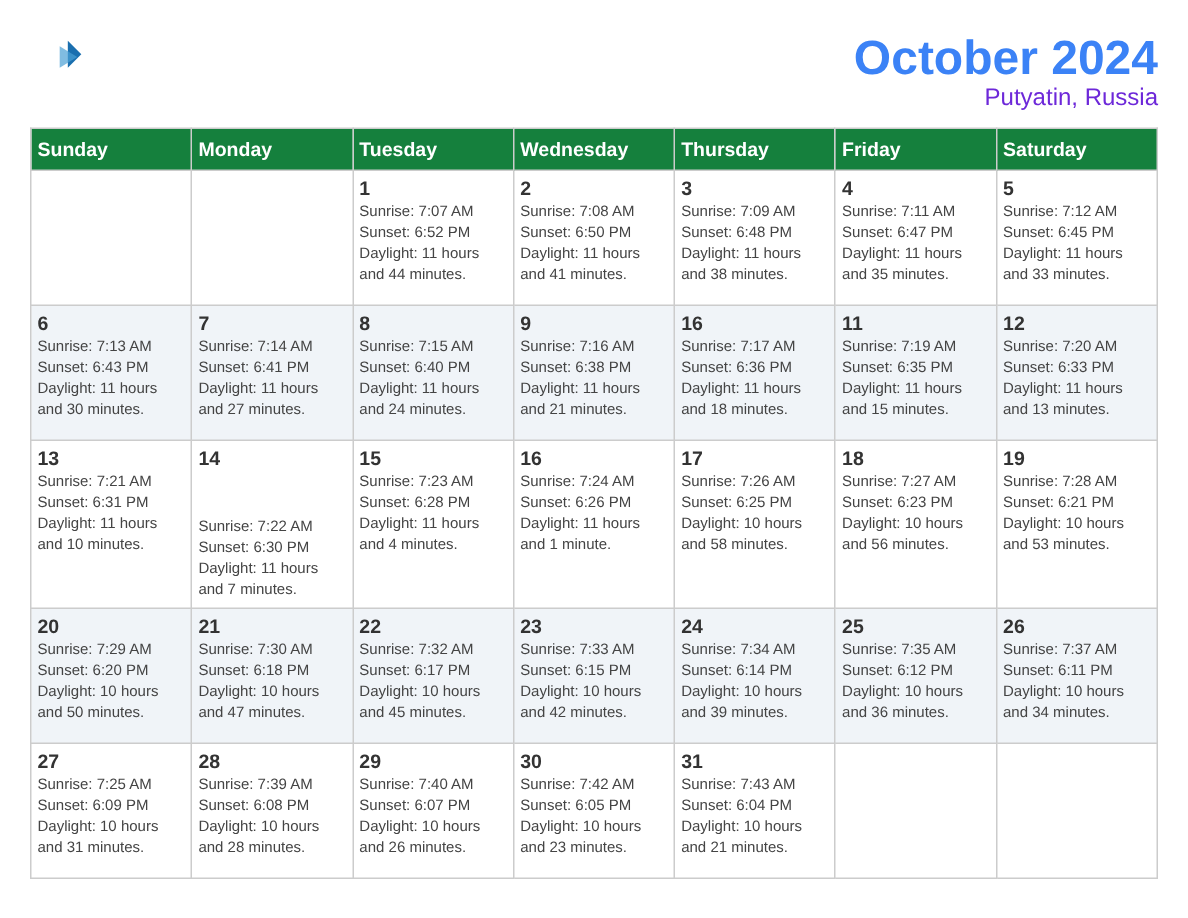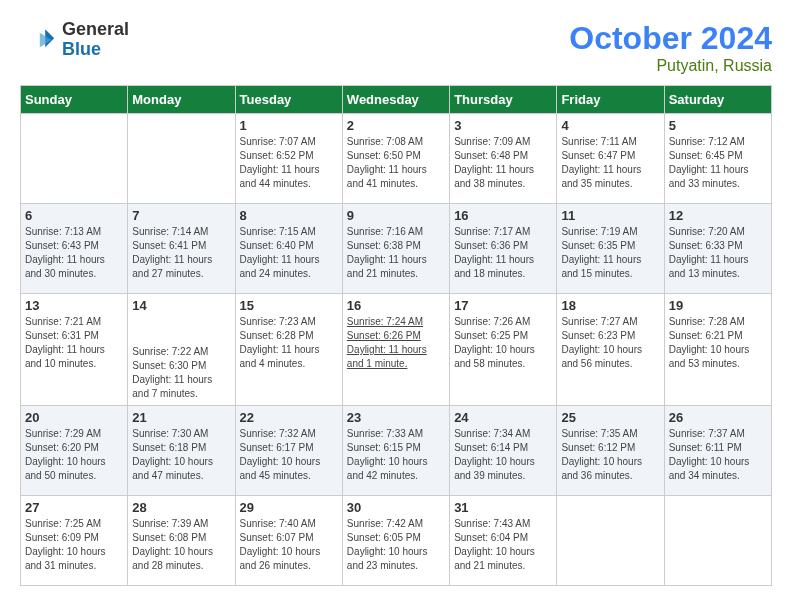--- a/index.html
+++ b/index.html
@@ -34,21 +34,21 @@
     .title-area {
       text-align: right;
     }
     .month-title {
       font-size: 32px;
       font-weight: bold;
       color: #3b82f6;
     }
     .location {
       font-size: 16px;
-      color: #4d7c0f;
+      color: #6d28d9;
     }
     table {
       width: 100%;
       border-collapse: collapse;
       table-layout: fixed;
     }
     thead th {
       background-color: #15803d;
       color: #fff;
       font-size: 13px;
@@ -86,24 +86,20 @@
 </head>
 <body>
 
 <div class="header">
   <div class="logo">
     <svg class="logo-icon" viewBox="0 0 40 40">
       <rect x="0" y="0" width="40" height="40" fill="white"></rect>
       <polygon points="28,8 38,18 28,28" fill="#1a6faf"></polygon>
       <polygon points="22,12 35,20 22,28" fill="#4a9fd4" opacity="0.7"></polygon>
     </svg>
-    <div class="logo-text">
-      <div>General</div>
-      <div style="color:#1a6faf;">Blue</div>
-    </div>
   </div>
   <div class="title-area">
     <div class="month-title">October 2024</div>
     <div class="location">Putyatin, Russia</div>
   </div>
 </div>
 
 <table>
   <thead>
     <tr id="header-row">
@@ -209,21 +205,21 @@
 Daylight: 11 hours and 7 minutes.</div>
         </td>
         <td>
           <div class="day-number">15</div>
           <div class="day-info" style="white-space: pre-line;">Sunrise: 7:23 AM
 Sunset: 6:28 PM
 Daylight: 11 hours and 4 minutes.</div>
         </td>
         <td>
           <div class="day-number">16</div>
-          <div class="day-info" style="white-space: pre-line; text-decoration: underline;">Sunrise: 7:24 AM
+          <div class="day-info" style="white-space: pre-line;">Sunrise: 7:24 AM
 Sunset: 6:26 PM
 Daylight: 11 hours and 1 minute.</div>
         </td>
         <td>
           <div class="day-number">17</div>
           <div class="day-info" style="white-space: pre-line;">Sunrise: 7:26 AM
 Sunset: 6:25 PM
 Daylight: 10 hours and 58 minutes.</div>
         </td>
         <td>

